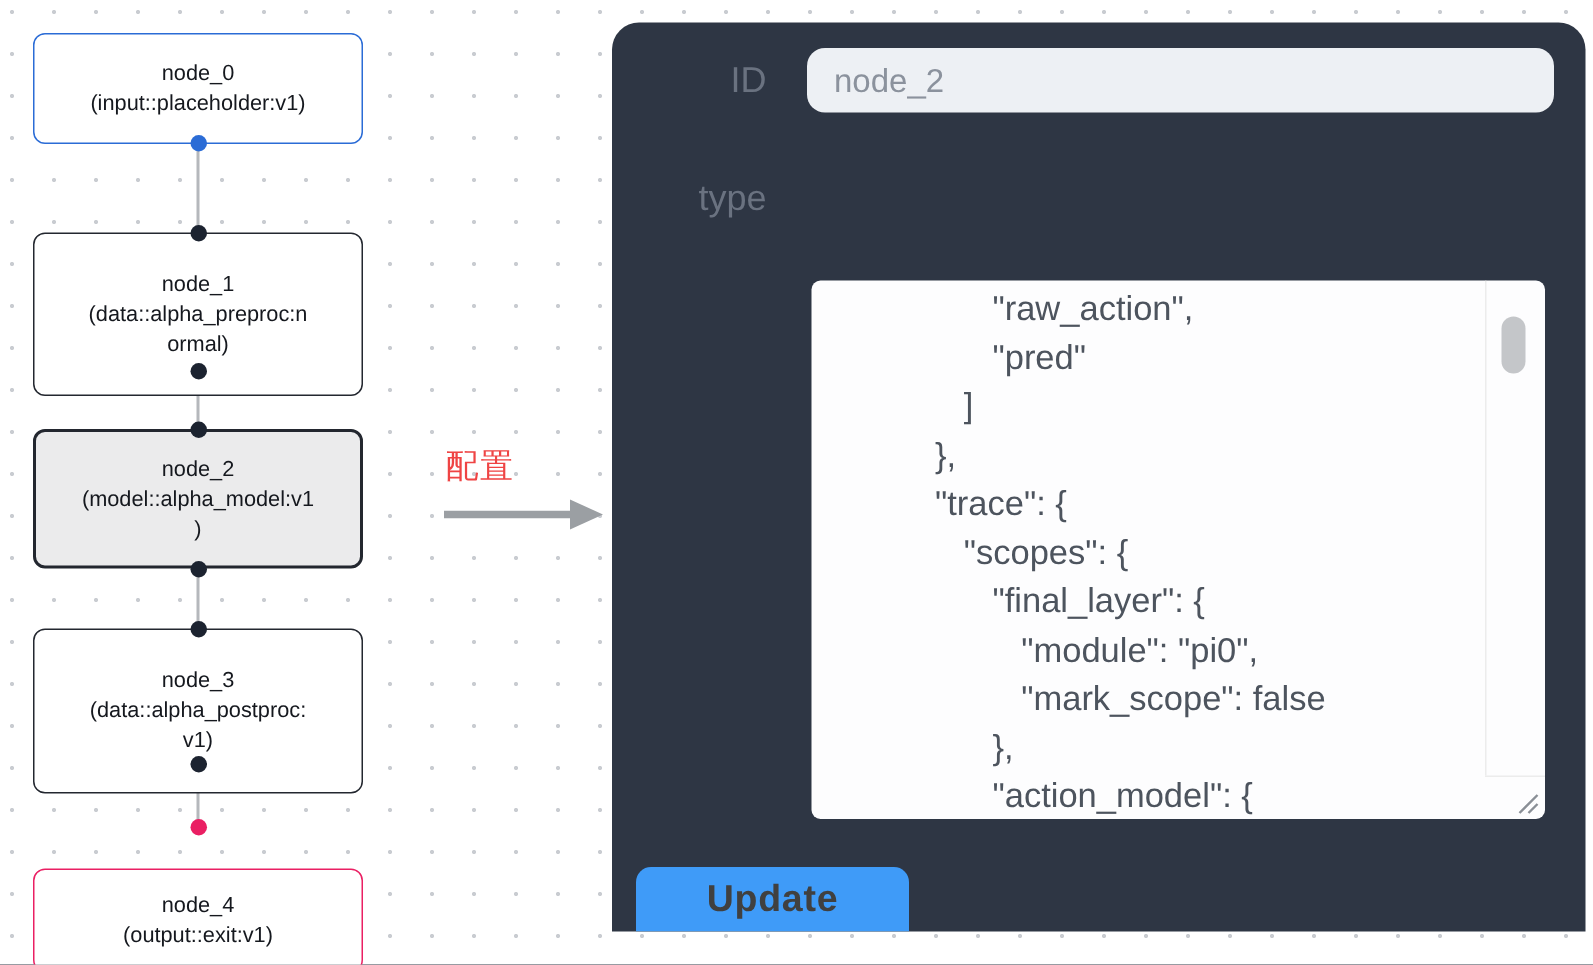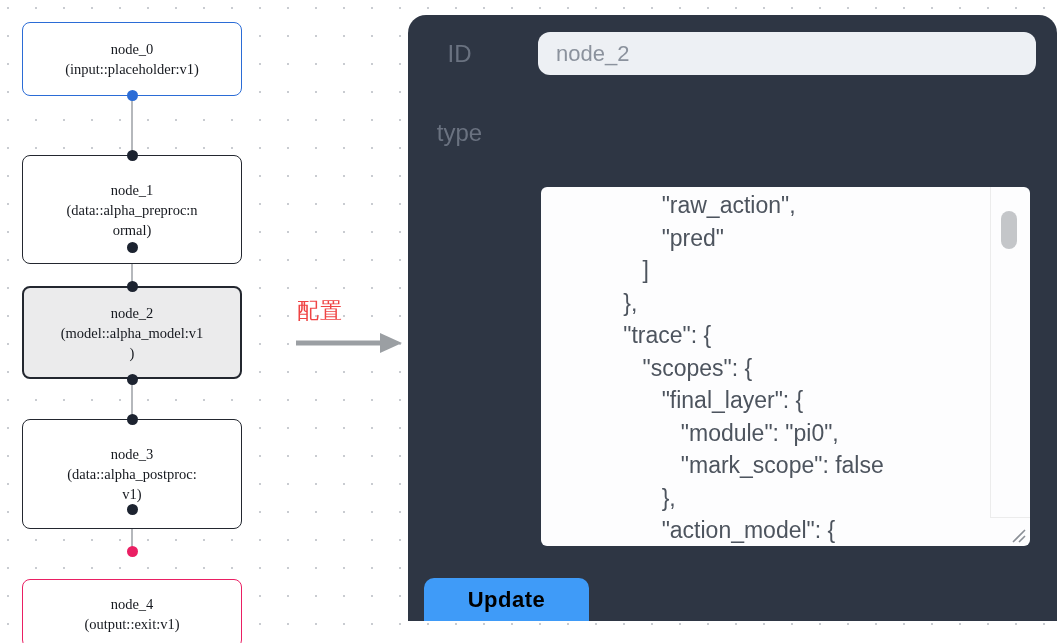--- a/index.html
+++ b/index.html
@@ -10,21 +10,21 @@
     background-image:radial-gradient(circle,#c9ccd1 1.3px,transparent 1.5px);
     background-size:28px 28px;
     background-position:-6px -6px;
     position:relative;
   }
   
   .node{
     position:absolute; left:22px; width:220px;
     background:#ffffff; border-radius:8px;
     display:flex; align-items:center; justify-content:center;
-    text-align:center; font-size:14.5px; line-height:20px; color:#15181e;font-family:Liberation Serif, serif;
+    text-align:center; font-size:14.5px; line-height:20px; color:#15181e;
   }
   .node span{ white-space:pre-line; }
   #node0{ top:22px;  height:74px; border:1.6px solid #2b6cd6; }
   #node1{ top:155px; height:109px; border:1.6px solid #23272f; }
   #node2{ top:286px; height:93px; border:2.2px solid #23272f; background:#ebebec; }
   #node3{ top:419px; height:110px; border:1.6px solid #23272f; }
   #node4{ top:551px; height:69px; border:1.6px solid #ea1f63;margin-top:28px; }
   .edge{ position:absolute; left:131px; width:2px; background:#b5b8bc; }
   #e0{ top:96px;  height:59px; }
   #e1{ top:248px; height:38px; }
@@ -38,21 +38,21 @@
   #h3b{ top:504px; } #h4{ top:546px; }
   
   .cfg-label{ position:absolute; left:297px; top:296px; font-size:22px; font-weight:500; color:#ef4444; letter-spacing:1px; }
   .cfg-arrow{ position:absolute; left:294px; top:332px; }
   
   .panel{
     position:absolute; left:408px; top:15px; width:649px; height:606px;
     background:#2e3644; border-radius:18px 18px 0 0; overflow:hidden;
   }
   .plabel{
-    position:absolute; left:0; width:103px; text-align:center;
+    position:absolute; left:0; width:103px; text-align:right;
     color:#6a7280; font-size:24px;
   }
   #lab-id{   top:17px; height:43px; line-height:43px; }
   #lab-type{ top:96px; height:43px; line-height:43px; }
   #lab-config{ top:187px; height:30px; line-height:30px; }
   .pfield{
     position:absolute; left:130px; width:498px; height:43px;
     background:#edf0f4; border:none; outline:none; border-radius:12px;
     padding:0 18px; font-size:22px; color:#8b929d;
     font-family:"Liberation Sans","DejaVu Sans",sans-serif;
@@ -64,23 +64,23 @@
   }
   .config-text{
     position:absolute; left:12px; top:2px;
     font-size:23px; line-height:32.5px; color:#4d545e; white-space:pre;
   }
   .sb-sep{ position:absolute; left:449px; top:0; width:1px; height:330px; background:#ececec; }
   .sb-hsep{ position:absolute; left:449px; top:330px; width:40px; height:1px; background:#ececec; }
   .sb-thumb{ position:absolute; left:460px; top:24px; width:16px; height:38px; border-radius:8px; background:#c4c6c9; }
   .grip{ position:absolute; right:3px; bottom:2px; }
   .update-btn{
-    position:absolute; left:16px; top:563px; width:165px; height:43px;
-    background:#3f9bf8; color:#000000; border:none; border-radius:10px 10px 0 0;
-    font-size:22px; font-weight:600; letter-spacing:0.5px;
+    position:absolute; left:16px; top:563px; width:182px; height:43px;
+    background:#3f9bf8; color:#404040; border:none; border-radius:10px 10px 0 0;
+    font-size:25px; font-weight:600; letter-spacing:0.5px;
     font-family:"Liberation Sans","DejaVu Sans",sans-serif;
   }
 </style>
 </head>
 <body>
 
 <div class="edge" id="e0"></div>
 <div class="edge" id="e1"></div>
 <div class="edge" id="e2"></div>
 <div class="edge" id="e3"></div>

